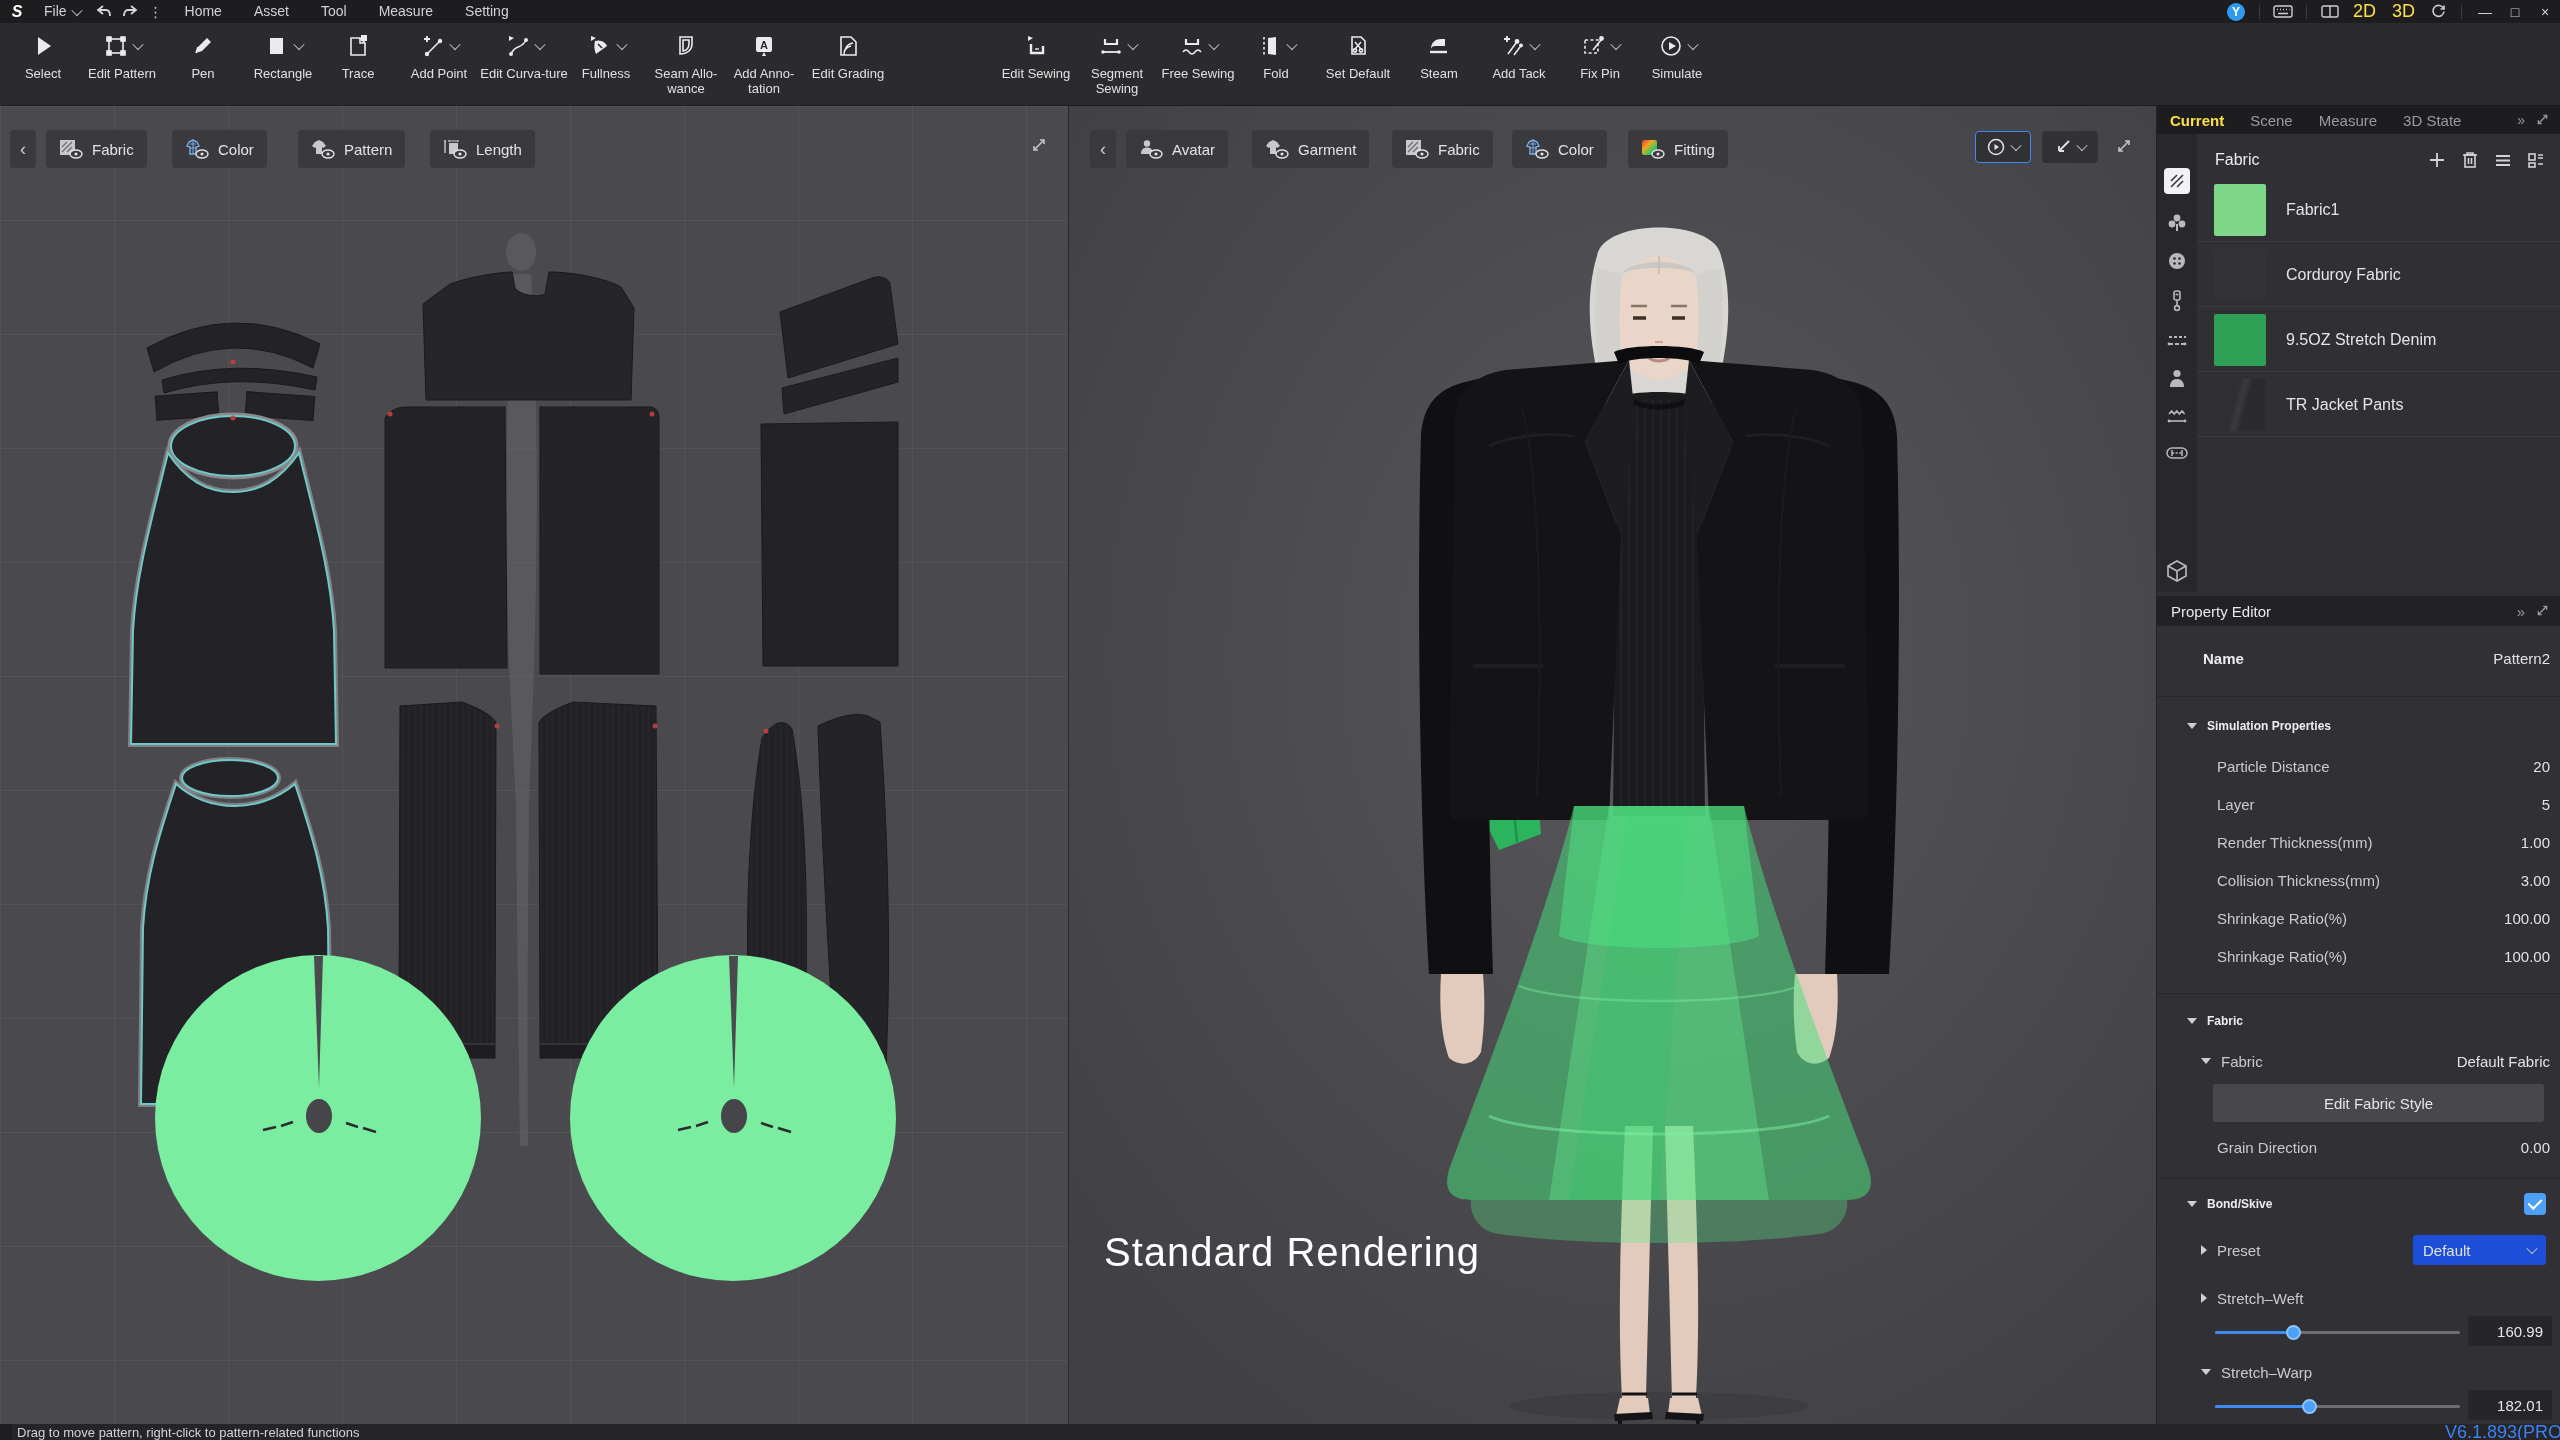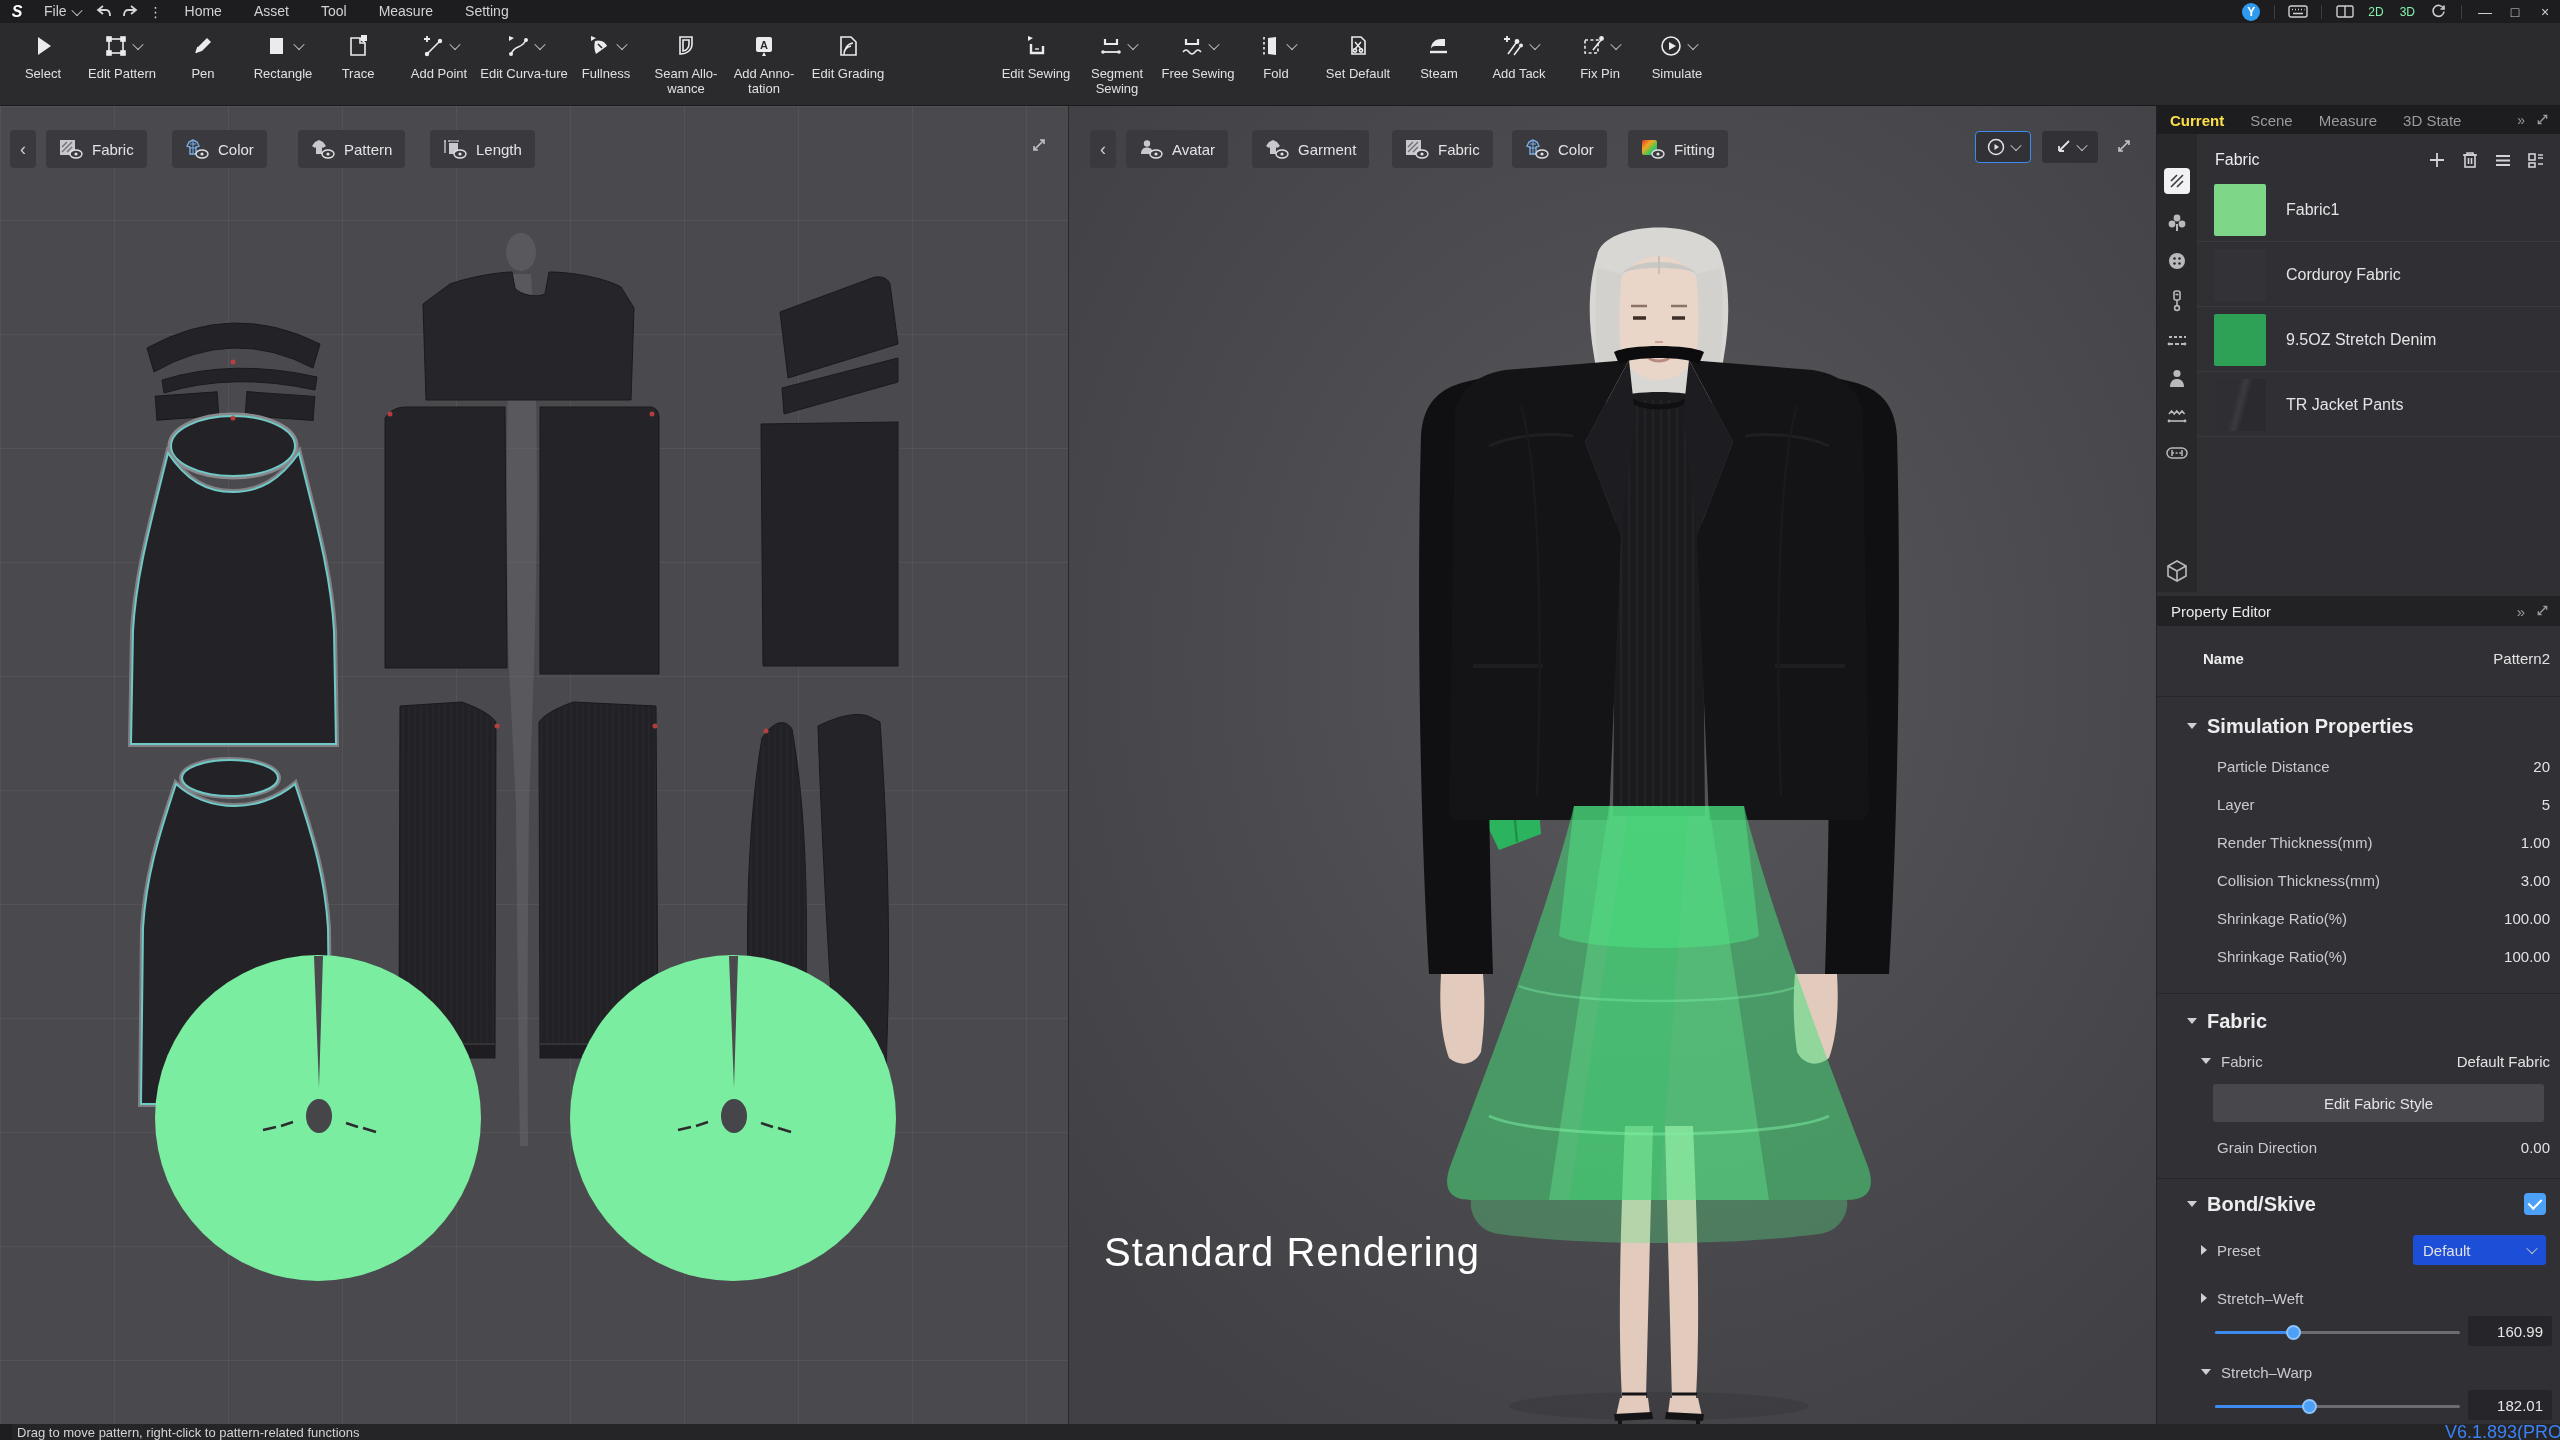--- a/index.html
+++ b/index.html
@@ -15,21 +15,21 @@
   .menu-item { padding:0 16px; height:23px; line-height:23px; cursor:default; color:#d2d2d6; }
   .file-item { display:flex; align-items:center; gap:6px; padding:0 10px; }
   .tb-icon { width:26px; height:23px; display:flex; align-items:center; justify-content:center;
     color:#cfcfd3; font-size:14px; }
   .tb-sep { width:1px; height:14px; background:#3c3c41; margin:0 8px; }
   #titlebar-right { margin-left:auto; display:flex; align-items:center; }
   .user-circle { width:18px; height:18px; border-radius:50%; background:#2e9bf0; color:#fff;
     font-size:12px; font-weight:700; display:flex; align-items:center; justify-content:center; }
   .win-btn { width:30px; height:23px; display:flex; align-items:center; justify-content:center;
     color:#cfcfd3; font-size:14px; }
-  .mode-label { padding:0 8px; font-size:12px; color:#86efac; }
+  .mode-label { padding:0 8px; font-size:18px; color:#fde047; }
 
   
   #toolbar { position:absolute; left:0; top:23px; width:2560px; height:83px;
     background:#2b2b2e; border-bottom:1px solid #1b1b1d; }
   .tool { position:absolute; top:6px; width:92px; text-align:center; cursor:pointer; }
   .tool .ticon-row { height:34px; display:flex; align-items:center; justify-content:center; gap:5px; }
   .tool .tlabel { font-size:13px; line-height:15px; color:#e0e0e2; margin-top:3px; }
   .chev { width:8px; height:8px; border-right:1.6px solid #bfbfc4; border-bottom:1.6px solid #bfbfc4;
     transform:rotate(45deg) translate(-1px,-1px); display:inline-block; }
   .tool svg { stroke:#ebebee; fill:none; stroke-width:1.6; }
@@ -87,21 +87,21 @@
   #pe-header { position:absolute; left:0; top:490px; width:403px; height:30px; background:#222225;
     display:flex; align-items:center; color:#e9e9ec; font-size:15px; }
   #pe-header .t { padding-left:14px; }
   #pe-header .ic { margin-left:auto; display:flex; gap:10px; padding-right:10px; color:#9a9aa0; }
   #pe-body { position:absolute; left:0; top:520px; width:403px; height:798px; background:#313135;
     font-size:15px; color:#c9c9ce; overflow:hidden; }
   .pe-row { display:flex; align-items:center; padding:0 10px 0 60px; height:26px; }
   .pe-row .v { margin-left:auto; color:#e2e2e5; }
   .pe-div { height:1px; background:#27272a; margin:0; }
   .pe-sec { display:flex; align-items:center; gap:10px; padding-left:30px; height:26px;
-    color:#ededf0; font-weight:700; font-size:20px; }
+    color:#ededf0; font-weight:700; font-size:12px; }
   .tri-down { width:0; height:0; border-left:5px solid transparent; border-right:5px solid transparent;
     border-top:6px solid #cfcfd3; }
   .tri-right { width:0; height:0; border-top:5px solid transparent; border-bottom:5px solid transparent;
     border-left:6px solid #cfcfd3; }
   .sub-row { display:flex; align-items:center; gap:10px; padding:0 10px 0 44px; height:26px; }
   .sub-row .v { margin-left:auto; color:#e2e2e5; }
   .pe-btn { margin:10px 16px 0 56px; height:38px; background:#47474c; border-radius:3px;
     color:#e5e5e8; display:flex; align-items:center; justify-content:center; font-size:15px;
     cursor:pointer; width:331px; }
   .checkbox { margin-left:auto; width:22px; height:22px; background:#4da0f7; border-radius:4px;

